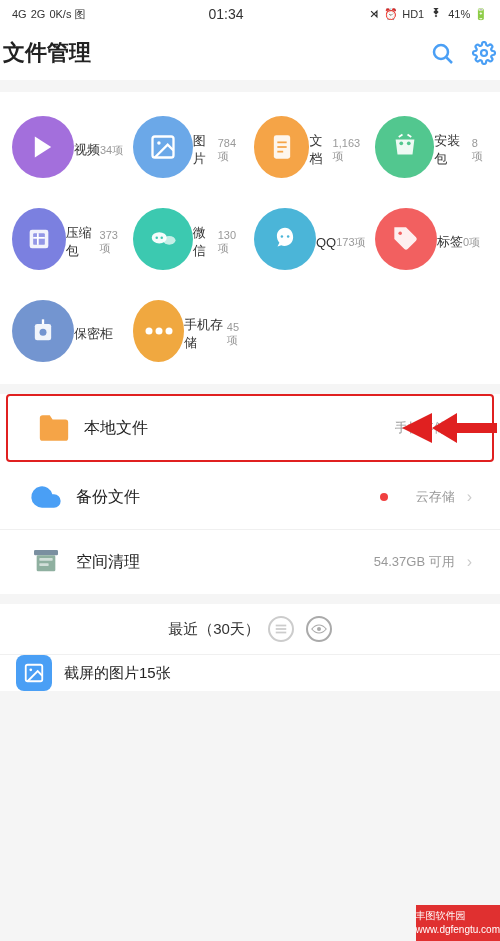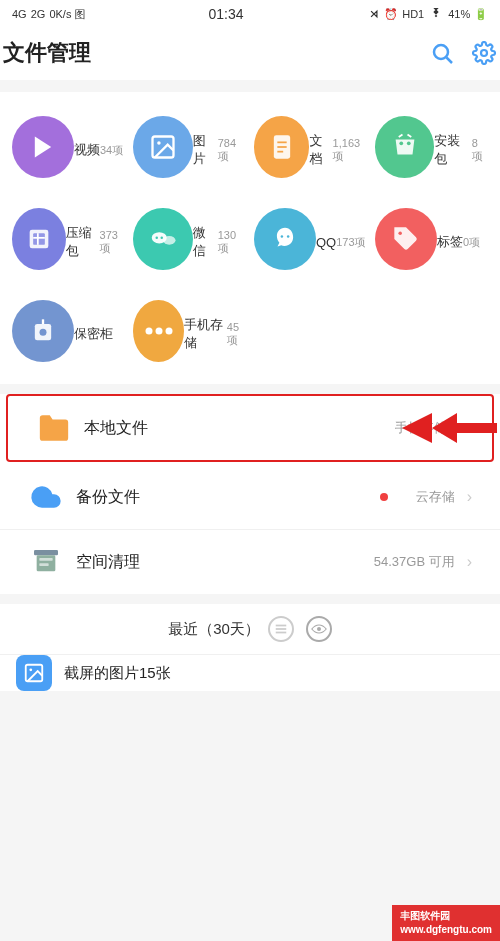--- a/index.html
+++ b/index.html
@@ -500,16 +500,16 @@
         <rect x="3" y="3" width="18" height="18" rx="2"></rect>
         <circle cx="8.5" cy="8.5" r="1.5" fill="white" stroke="none"></circle>
         <polyline points="21,15 16,10 5,21" fill="none"></polyline>
       </svg>
     </div>
     <div class="screenshot-text">截屏的图片15张</div>
   </div>
 
 </div>
 
-<div class="watermark" style="bottom:0;right:0;position:fixed;background:#e03030;color:#fff;font-size:10px;padding:4px 8px;line-height:1.4;font-weight:bold;">
+<div class="watermark" style="bottom:0;right:0;position:fixed;background:#e03030;color:#fff;font-size:10px;padding:4px 0;line-height:1.4;">
   <div>丰图软件园</div>
   <div>www.dgfengtu.com</div>
 </div>
 
 </body></html>

